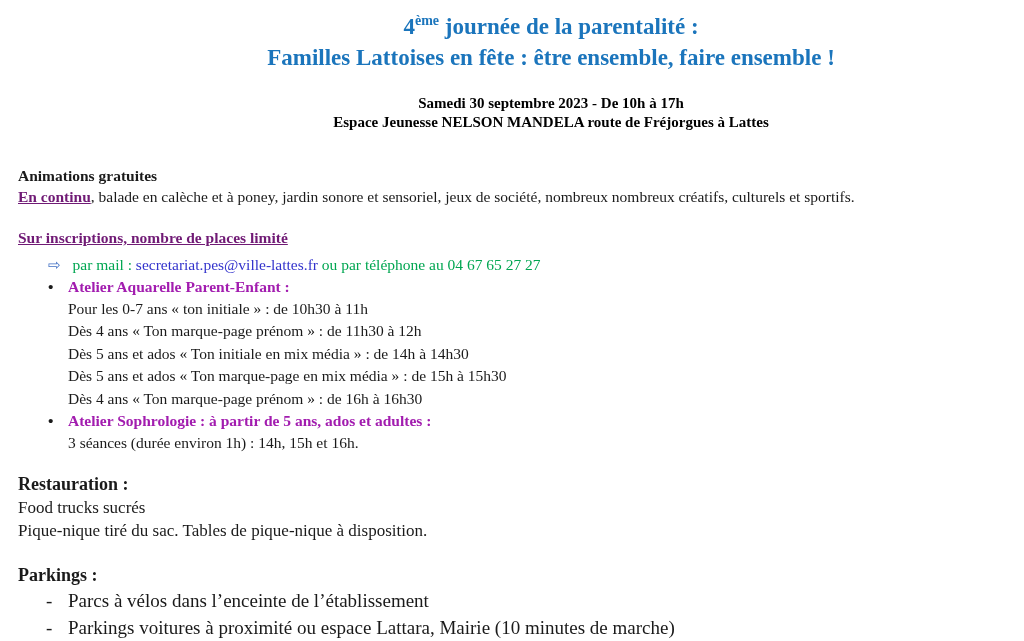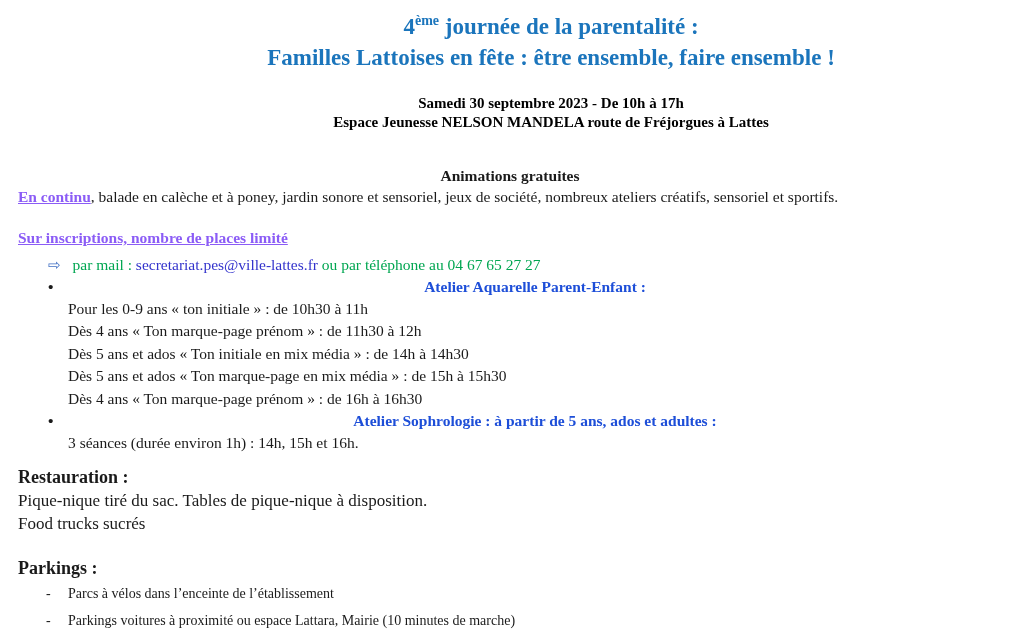--- a/index.html
+++ b/index.html
@@ -36,24 +36,24 @@
     font-weight: bold;
     font-size: 15px;
     line-height: 19px;
   }
   
   .content {
     padding: 0 22px 0 18px;
     font-size: 15.5px;
     line-height: 21px;
   }
-  .bold { font-weight: bold; text-align: center; }
-  .green { color: #1d4ed8; }
+  .bold { font-weight: bold; }
+  .green { color: #a21caf; }
   .green-heading {
-    color: #8b5cf6;
+    color: #701a75;
     font-weight: bold;
     text-decoration: underline;
   }
   .animations-section { margin-top: 33px; }
   .inscriptions-section { margin-top: 20px; }
   .contact-line {
     margin-top: 6px;
     padding-left: 30px;
     color: #00a651;
     line-height: 21px;
@@ -78,34 +78,34 @@
     content: "\2022";
     position: absolute;
     left: 30px;
     color: #1a1a1a;
     font-weight: bold;
   }
   .schedule-line {
     padding-left: 50px;
     line-height: 22.4px;
   }
-  .restauration-section { margin-top: 11px; }
+  .restauration-section { margin-top: 18px; }
   .section-heading {
     font-size: 18px;
     font-weight: bold;
     line-height: 24px;
   }
   .big-line {
     font-size: 17px;
     line-height: 23px;
   }
   .parkings-section { margin-top: 21px; }
   .parking-item {
     position: relative;
-    font-size: 14px;
+    font-size: 19px;
     line-height: 27px;
     padding-left: 50px;
     list-style: none;
   }
   .parking-item::before {
     content: "-";
     position: absolute;
     left: 28px;
   }
 </style>
@@ -123,47 +123,47 @@
       <div>Samedi 30 septembre 2023 - De 10h à 17h</div>
       <div>Espace Jeunesse NELSON MANDELA route de Fréjorgues à Lattes</div>
     </div>
   </header>
 
   <main class="content">
 
     <section class="animations-section">
       <div class="bold">Animations gratuites</div>
       <div>
-        <span class="green-heading">En continu</span><span>, balade en calèche et à poney, jardin sonore et sensoriel, jeux de société, nombreux ateliers créatifs, sensoriel et sportifs.</span>
+        <span class="green-heading">En continu</span><span>, balade en calèche et à poney, jardin sonore et sensoriel, jeux de société, nombreux nombreux créatifs, culturels et sportifs.</span>
       </div>
     </section>
 
     <section class="inscriptions-section">
       <div class="green-heading">Sur inscriptions, nombre de places limité</div>
 
       <div class="contact-line">
         <span class="arrow-glyph">⇨</span><span>par mail : </span><span class="email-link">secretariat.pes@ville-lattes.fr</span><span> ou par téléphone au 04 67 65 27 27</span>
       </div>
 
       <ul class="workshop-list">
         <li class="workshop-title green bold">Atelier Aquarelle Parent-Enfant :</li>
-        <li class="schedule-line">Pour les 0-9 ans « ton initiale » : de 10h30 à 11h</li>
+        <li class="schedule-line">Pour les 0-7 ans « ton initiale » : de 10h30 à 11h</li>
         <li class="schedule-line">Dès 4 ans « Ton marque-page prénom » : de 11h30 à 12h</li>
         <li class="schedule-line">Dès 5 ans et ados « Ton initiale en mix média » : de 14h à 14h30</li>
         <li class="schedule-line">Dès 5 ans et ados « Ton marque-page en mix média » : de 15h à 15h30</li>
         <li class="schedule-line">Dès 4 ans « Ton marque-page prénom » : de 16h à 16h30</li>
         <li class="workshop-title green bold">Atelier Sophrologie : à partir de 5 ans, ados et adultes :</li>
         <li class="schedule-line">3 séances (durée environ 1h) : 14h, 15h et 16h.</li>
       </ul>
     </section>
 
     <section class="restauration-section">
       <div class="section-heading">Restauration :</div>
+      <div class="big-line">Food trucks sucrés</div>
       <div class="big-line">Pique-nique tiré du sac. Tables de pique-nique à disposition.</div>
-      <div class="big-line">Food trucks sucrés</div>
     </section>
 
     <section class="parkings-section">
       <div class="section-heading">Parkings :</div>
       <ul>
         <li class="parking-item">Parcs à vélos dans l’enceinte de l’établissement</li>
         <li class="parking-item">Parkings voitures à proximité ou espace Lattara, Mairie (10 minutes de marche)</li>
         <li class="parking-item">Tramway, ligne 3 direction Lattes – arrêt Cougourlude (5 minutes de marche)</li>
       </ul>
     </section>

